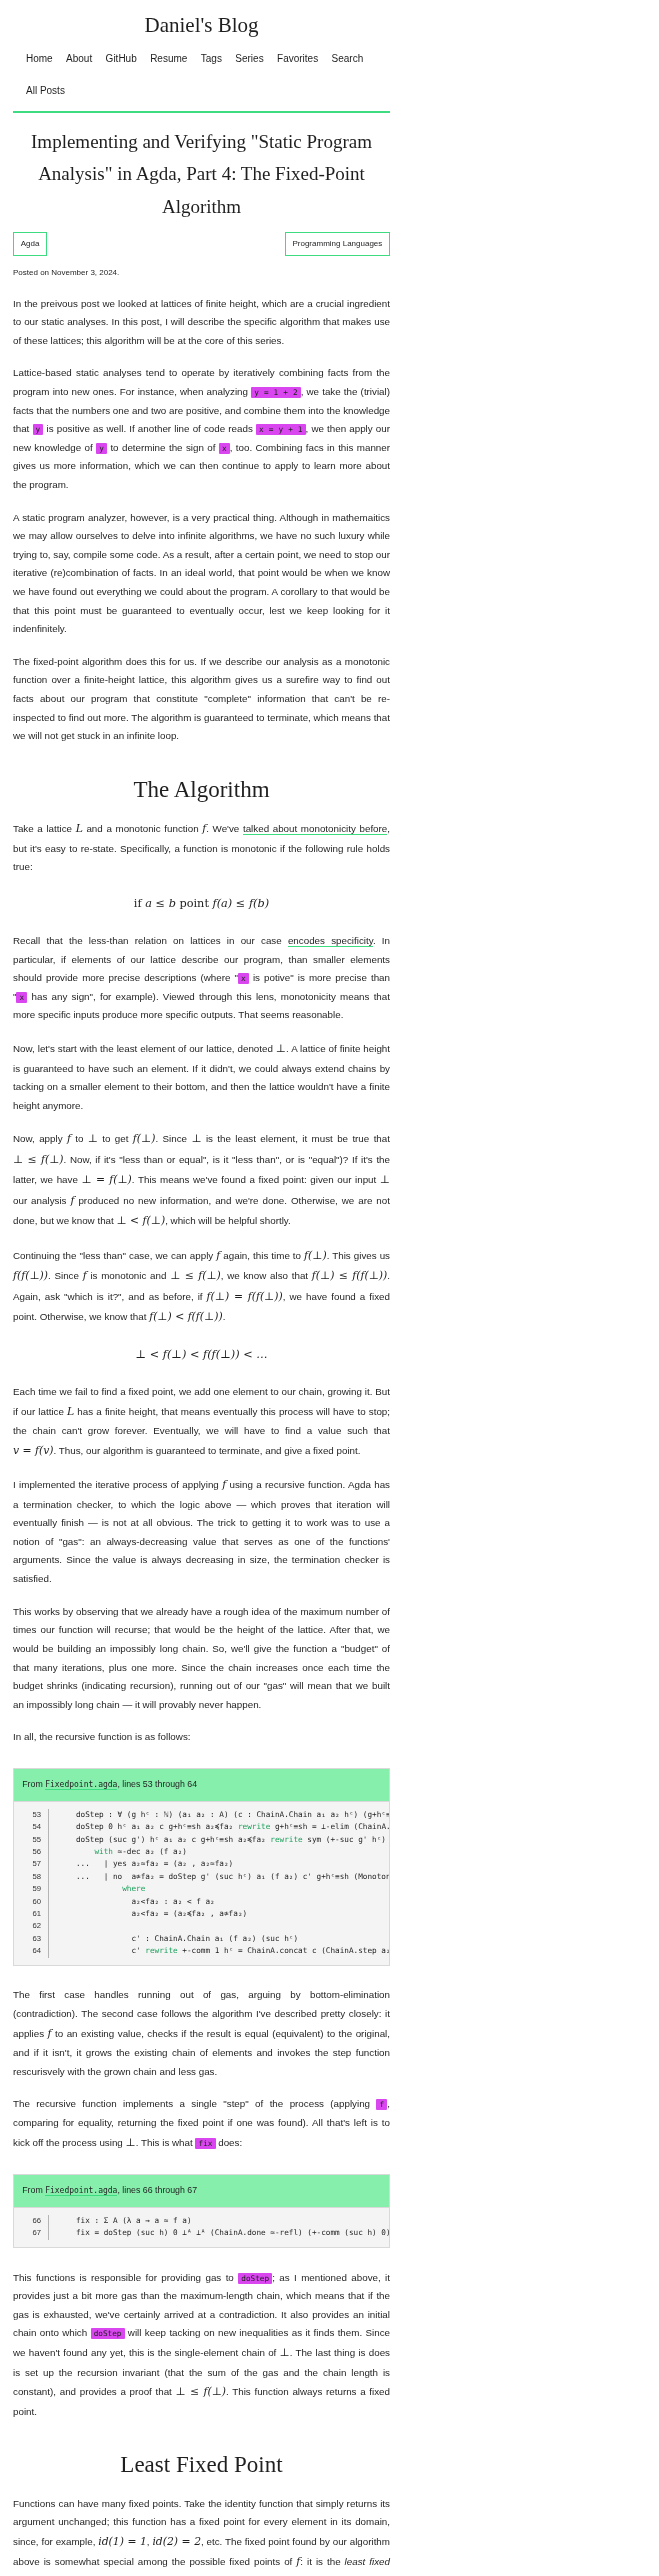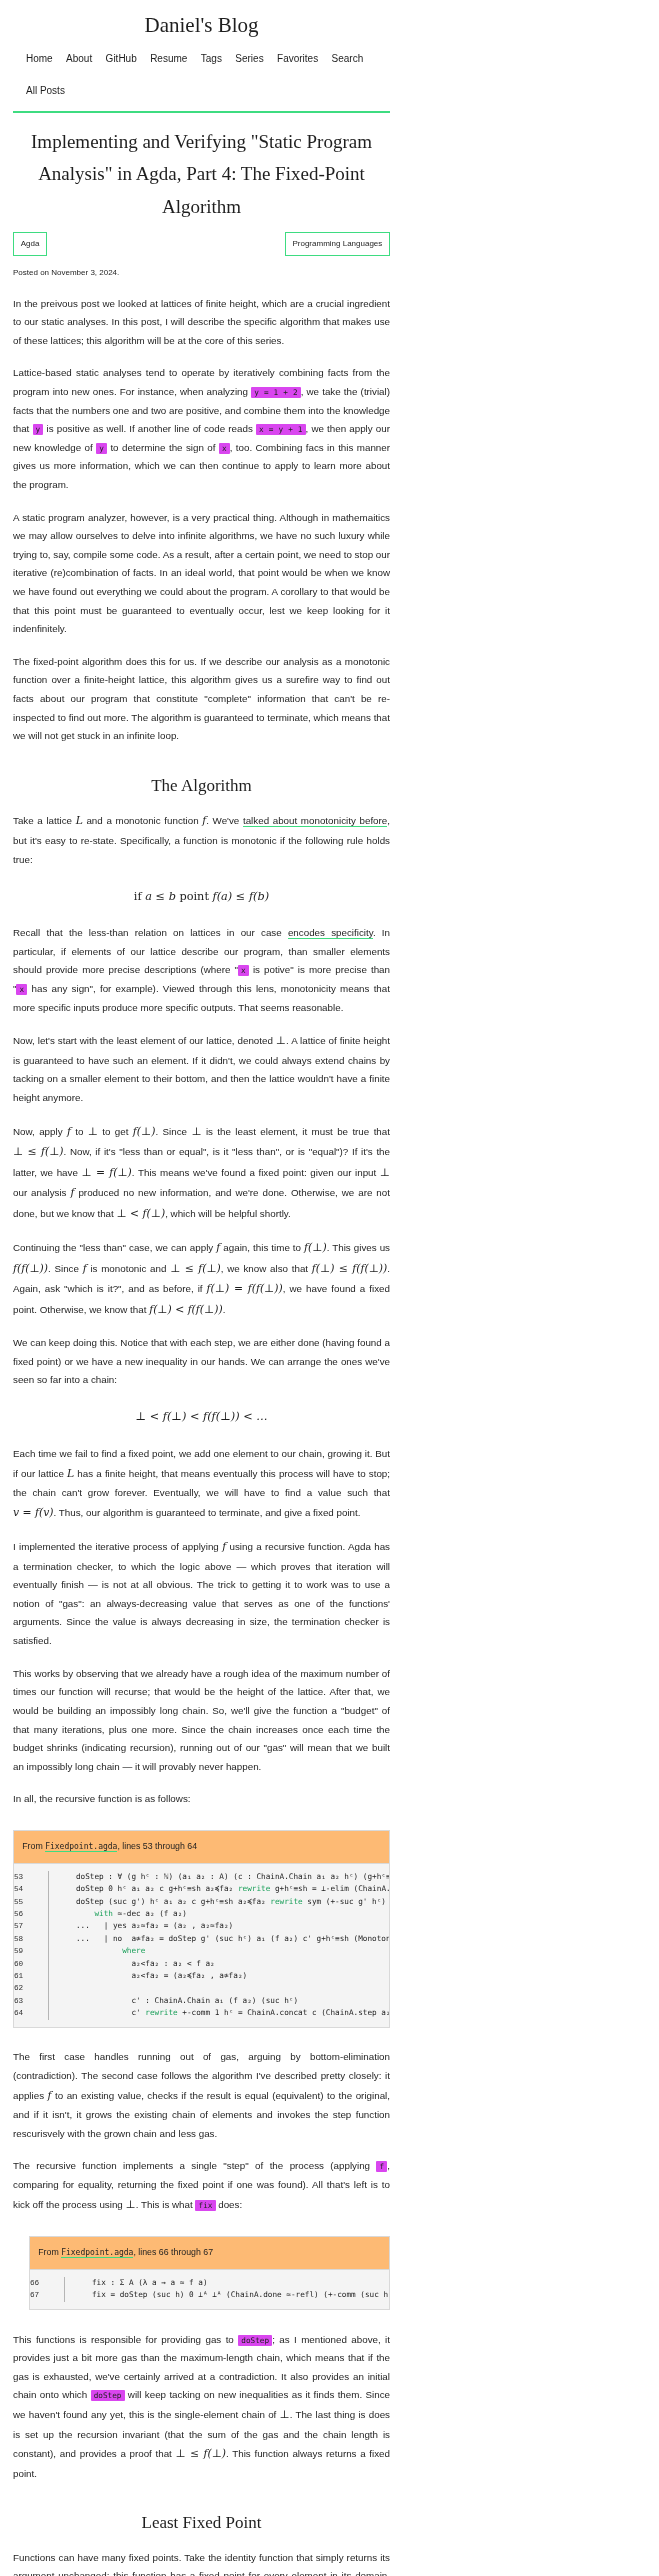--- a/index.html
+++ b/index.html
@@ -13,38 +13,38 @@
   .top-rule{height:2.1px;background:#3edc81;border:none;margin:10.8px 0 0;}
 
   
   .post-title{font-family:"Liberation Serif",serif;font-weight:400;font-size:19px;line-height:1.72;text-align:center;margin:12.4px 0 8.2px;}
   .tags{display:flex;justify-content:space-between;gap:4.6px;margin:5.2px 0 0;}
   .tag{border:0.8px solid #3edc81;padding:3.6px 6.7px;font-size:8px;cursor:pointer;}
   .posted{text-align:left;font-size:8px;margin:8.8px 0 14.4px;}
 
   
   p{margin:14px 0;text-align:justify;}
-  h2{font-family:"Liberation Serif",serif;font-weight:400;font-size:17px;line-height:1.3;text-align:center;margin:29px 0 14.4px;}
+  h2{font-family:"Liberation Serif",serif;font-weight:400;font-size:23px;line-height:1.3;text-align:center;margin:29px 0 14.4px;}
   em{font-style:italic;}
 
   .ic{font-family:"DejaVu Sans Mono","DejaVu Sans",monospace;font-size:7.7px;background:#d946ef;color:#222;padding:1px 3.1px;border-radius:1px;white-space:nowrap;}
   .lnk{color:inherit;text-decoration:none;border-bottom:1.5px solid #3edc81;cursor:pointer;}
   .mi{font-family:"DejaVu Serif","DejaVu Sans",serif;font-style:italic;font-size:10.8px;white-space:nowrap;}
 
   
   .math-display{text-align:center;font-family:"DejaVu Serif","DejaVu Sans",serif;font-style:italic;font-size:11.3px;margin:18.5px 0;line-height:1.6;}
   .mbf{font-weight:400;font-style:normal;font-family:"DejaVu Serif","DejaVu Sans",serif;}
 
   
   .codeblock{border:0.5px solid #d9d9d9;margin:20.6px 0;}
-  .code-header{padding:7.7px 8.2px;font-size:8.8px;background:#fdba74;border-bottom:0.5px solid #d9d9d9;}
+  .code-header{padding:7.7px 8.2px;font-size:8.8px;background:#86efac;border-bottom:0.5px solid #d9d9d9;}
   .code-file{font-family:"DejaVu Sans Mono","DejaVu Sans",monospace;font-size:8px;border-bottom:1.5px solid #3edc81;color:inherit;text-decoration:none;cursor:pointer;}
   .code-body{background:#f4f4f4;padding:7.2px 0;overflow:hidden;}
   .code-line{display:flex;white-space:pre;font-family:"DejaVu Sans Mono","DejaVu Sans",monospace;font-size:7.7px;line-height:12.4px;}
-  .ln{flex:0 0 27px;padding-right:7.2px;color:#333;font-family:Liberation Mono, monospace;border-right:0.5px solid #b5b5b5;}
+  .ln{flex:0 0 27px;text-align:right;padding-right:7.2px;color:#333;font-family:Liberation Sans, sans-serif;border-right:0.5px solid #b5b5b5;}
   .cd{padding-left:8.2px;}
   .kw{color:#1ca05b;}
 </style>
 </head>
 <body>
 
 <div class="page">
 
   <header>
     <div class="site-title">Daniel's Blog</div>
@@ -78,21 +78,20 @@
     <p>The fixed-point algorithm does this for us. If we describe our analysis as a monotonic function over a finite-height lattice, this algorithm gives us a surefire way to find out facts about our program that constitute "complete" information that can't be re-inspected to find out more. The algorithm is guaranteed to terminate, which means that we will not get stuck in an infinite loop.</p>
 
     <h2>The Algorithm</h2>
 
     <p>Take a lattice <span class="mi">L</span> and a monotonic function <span class="mi">f</span>. We've <a class="lnk">talked about monotonicity before</a>, but it's easy to re-state. Specifically, a function is monotonic if the following rule holds true:</p>
     <div class="math-display"><span class="mbf">if </span>a ≤ b <span class="mbf">point </span>f(a) ≤ f(b)</div>
     <p>Recall that the less-than relation on lattices in our case <a class="lnk">encodes specificity</a>. In particular, if elements of our lattice describe our program, than smaller elements should provide more precise descriptions (where "<code class="ic">x</code> is potive" is more precise than "<code class="ic">x</code> has any sign", for example). Viewed through this lens, monotonicity means that more specific inputs produce more specific outputs. That seems reasonable.</p>
     <p>Now, let's start with the least element of our lattice, denoted <span class="mi">⊥</span>. A lattice of finite height is guaranteed to have such an element. If it didn't, we could always extend chains by tacking on a smaller element to their bottom, and then the lattice wouldn't have a finite height anymore.</p>
     <p>Now, apply <span class="mi">f</span> to <span class="mi">⊥</span> to get <span class="mi">f(⊥)</span>. Since <span class="mi">⊥</span> is the least element, it must be true that <span class="mi">⊥ ≤ f(⊥)</span>. Now, if it's "less than or equal", is it "less than", or is "equal")? If it's the latter, we have <span class="mi">⊥ = f(⊥)</span>. This means we've found a fixed point: given our input <span class="mi">⊥</span> our analysis <span class="mi">f</span> produced no new information, and we're done. Otherwise, we are not done, but we know that <span class="mi">⊥ &lt; f(⊥)</span>, which will be helpful shortly.</p>
     <p>Continuing the "less than" case, we can apply <span class="mi">f</span> again, this time to <span class="mi">f(⊥)</span>. This gives us <span class="mi">f(f(⊥))</span>. Since <span class="mi">f</span> is monotonic and <span class="mi">⊥ ≤ f(⊥)</span>, we know also that <span class="mi">f(⊥) ≤ f(f(⊥))</span>. Again, ask "which is it?", and as before, if <span class="mi">f(⊥) = f(f(⊥))</span>, we have found a fixed point. Otherwise, we know that <span class="mi">f(⊥) &lt; f(f(⊥))</span>.</p>
-    <p>We can keep doing this. Notice that with each step, we are either done (having found a fixed point) or we have a new inequality in our hands. We can arrange the ones we've seen so far into a chain:</p>
     <div class="math-display">⊥ &lt; f(⊥) &lt; f(f(⊥)) &lt; …</div>
     <p>Each time we fail to find a fixed point, we add one element to our chain, growing it. But if our lattice <span class="mi">L</span> has a finite height, that means eventually this process will have to stop; the chain can't grow forever. Eventually, we will have to find a value such that <span class="mi">v = f(v)</span>. Thus, our algorithm is guaranteed to terminate, and give a fixed point.</p>
     <p>I implemented the iterative process of applying <span class="mi">f</span> using a recursive function. Agda has a termination checker, to which the logic above — which proves that iteration will eventually finish — is not at all obvious. The trick to getting it to work was to use a notion of "gas": an always-decreasing value that serves as one of the functions' arguments. Since the value is always decreasing in size, the termination checker is satisfied.</p>
     <p>This works by observing that we already have a rough idea of the maximum number of times our function will recurse; that would be the height of the lattice. After that, we would be building an impossibly long chain. So, we'll give the function a "budget" of that many iterations, plus one more. Since the chain increases once each time the budget shrinks (indicating recursion), running out of our "gas" will mean that we built an impossibly long chain — it will provably never happen.</p>
     <p>In all, the recursive function is as follows:</p>
 
     <figure class="codeblock" style="margin-left:0;margin-right:0">
       <div class="code-header"><span>From </span><a class="code-file">Fixedpoint.agda</a><span>, lines 53 through 64</span></div>
       <div class="code-body">
           <div class="code-line"><span class="ln">53</span><span class="cd">    doStep : ∀ (g hᶜ : ℕ) (a₁ a₂ : A) (c : ChainA.Chain a₁ a₂ hᶜ) (g+hᶜ≡h : g + hᶜ</span></div>
@@ -106,21 +105,21 @@
           <div class="code-line"><span class="ln">61</span><span class="cd">                a₂&lt;fa₂ = (a₂≼fa₂ , a≉fa₂)</span></div>
           <div class="code-line"><span class="ln">62</span><span class="cd"> </span></div>
           <div class="code-line"><span class="ln">63</span><span class="cd">                c' : ChainA.Chain a₁ (f a₂) (suc hᶜ)</span></div>
           <div class="code-line"><span class="ln">64</span><span class="cd">                c' <span class="kw">rewrite</span> +-comm 1 hᶜ = ChainA.concat c (ChainA.step a₂&lt;fa₂ ≈-r</span></div>
         </div>
     </figure>
 
     <p>The first case handles running out of gas, arguing by bottom-elimination (contradiction). The second case follows the algorithm I've described pretty closely: it applies <span class="mi">f</span> to an existing value, checks if the result is equal (equivalent) to the original, and if it isn't, it grows the existing chain of elements and invokes the step function rescurisvely with the grown chain and less gas.</p>
     <p>The recursive function implements a single "step" of the process (applying <code class="ic">f</code>, comparing for equality, returning the fixed point if one was found). All that's left is to kick off the process using <span class="mi">⊥</span>. This is what <code class="ic">fix</code> does:</p>
 
-    <figure class="codeblock" style="margin-left:16px;margin-right:0">
+    <figure class="codeblock" style="margin-left:0;margin-right:0">
       <div class="code-header"><span>From </span><a class="code-file">Fixedpoint.agda</a><span>, lines 66 through 67</span></div>
       <div class="code-body">
           <div class="code-line"><span class="ln">66</span><span class="cd">    fix : Σ A (λ a → a ≈ f a)</span></div>
           <div class="code-line"><span class="ln">67</span><span class="cd">    fix = doStep (suc h) 0 ⊥ᴬ ⊥ᴬ (ChainA.done ≈-refl) (+-comm (suc h) 0) (⊥ᴬ≼ (f</span></div>
         </div>
     </figure>
 
     <p>This functions is responsible for providing gas to <code class="ic">doStep</code>; as I mentioned above, it provides just a bit more gas than the maximum-length chain, which means that if the gas is exhausted, we've certainly arrived at a contradiction. It also provides an initial chain onto which <code class="ic">doStep</code> will keep tacking on new inequalities as it finds them. Since we haven't found any yet, this is the single-element chain of <span class="mi">⊥</span>. The last thing is does is set up the recursion invariant (that the sum of the gas and the chain length is constant), and provides a proof that <span class="mi">⊥ ≤ f(⊥)</span>. This function always returns a fixed point.</p>
 
     <h2>Least Fixed Point</h2>

